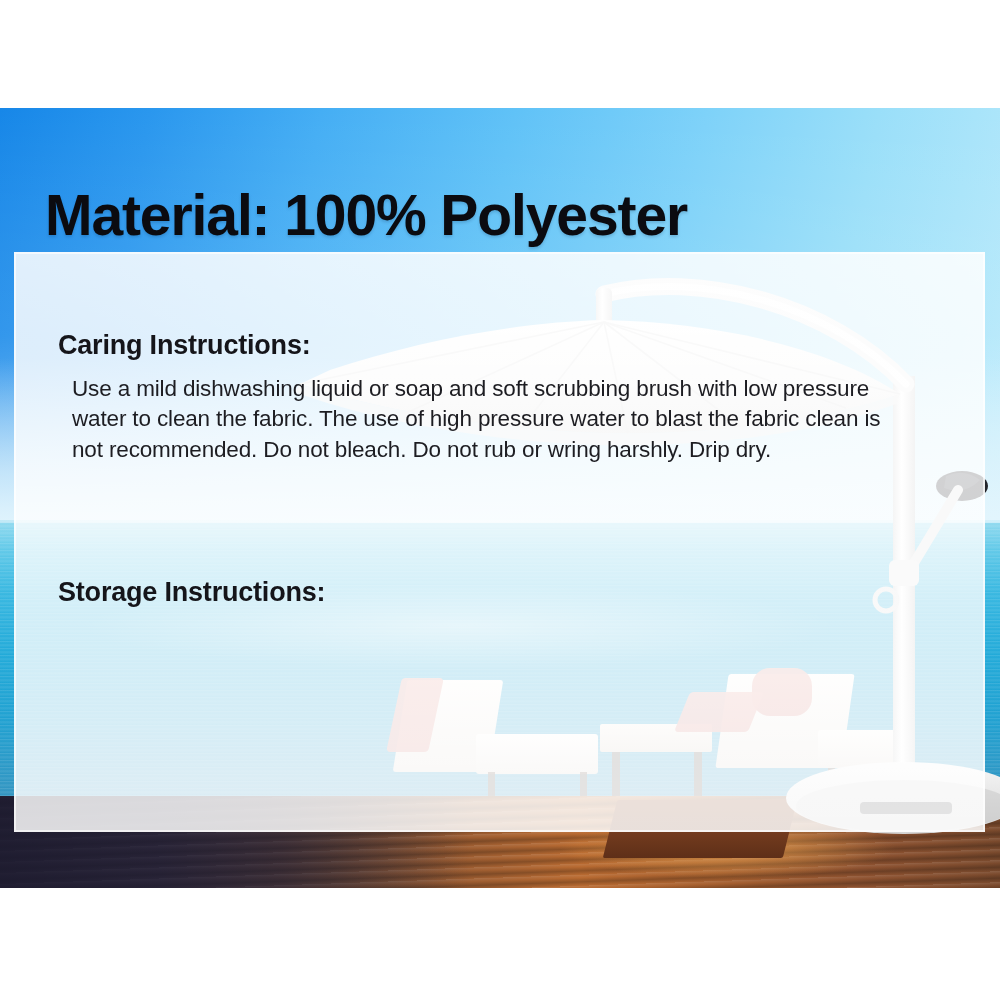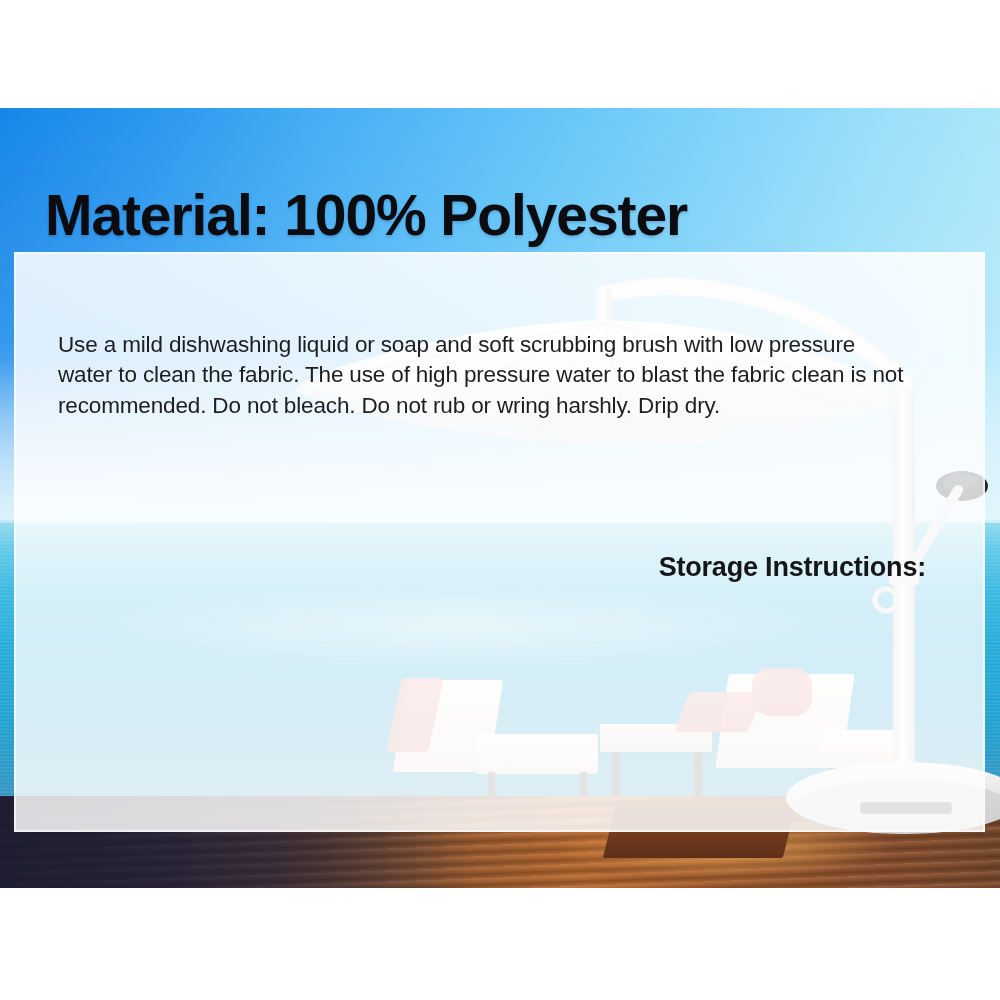--- a/index.html
+++ b/index.html
@@ -153,36 +153,36 @@
     letter-spacing:-1.1px;
     color:#0b0b10;
     line-height:1;
     white-space:nowrap;
     text-shadow:0 2px 3px rgba(0,40,80,.18);
   }
 
   
   .section{position:absolute;left:58px;width:868px;}
   .sec-care{top:330px;}
-  .sec-store{top:552px;text-align:right;}
+  .sec-store{top:577px;}
   .sec-title{
     font-size:27px;
     font-weight:700;
     color:#15151a;
     letter-spacing:-.2px;
     margin:0 0 9px 0;
     line-height:1.12;
   }
   .sec-body{
     font-size:22.5px;
     font-weight:400;
     color:#1d1d22;
     line-height:1.345;
     letter-spacing:-.15px;
-    margin:0;
+    margin:14px;
     max-width:856px;
   }
 </style>
 </head>
 <body>
 
 <div class="stage">
 
   <div class="photo">
 
@@ -280,20 +280,21 @@
       <ellipse cx="904" cy="698" rx="108" ry="26" fill="#c9c9c9" opacity=".55"></ellipse>
       <rect x="860" y="694" width="92" height="12" rx="4" fill="#2e2e31" opacity=".75"></rect>
     </svg>
   </div>
 
   <div class="panel"></div>
 
   <h1 class="headline">Material: 100% Polyester</h1>
 
   <div class="section sec-care">
+    <h2 class="sec-title">Caring Instructions:</h2>
     <p class="sec-body">Use a mild dishwashing liquid or soap and soft scrubbing brush with low pressure water to clean the fabric. The use of high pressure water to blast the fabric clean is not recommended. Do not bleach. Do not rub or wring harshly. Drip dry.</p>
   </div>
 
   <div class="section sec-store">
     <h2 class="sec-title">Storage Instructions:</h2>
   </div>
 
 </div>
 
 </body></html>

